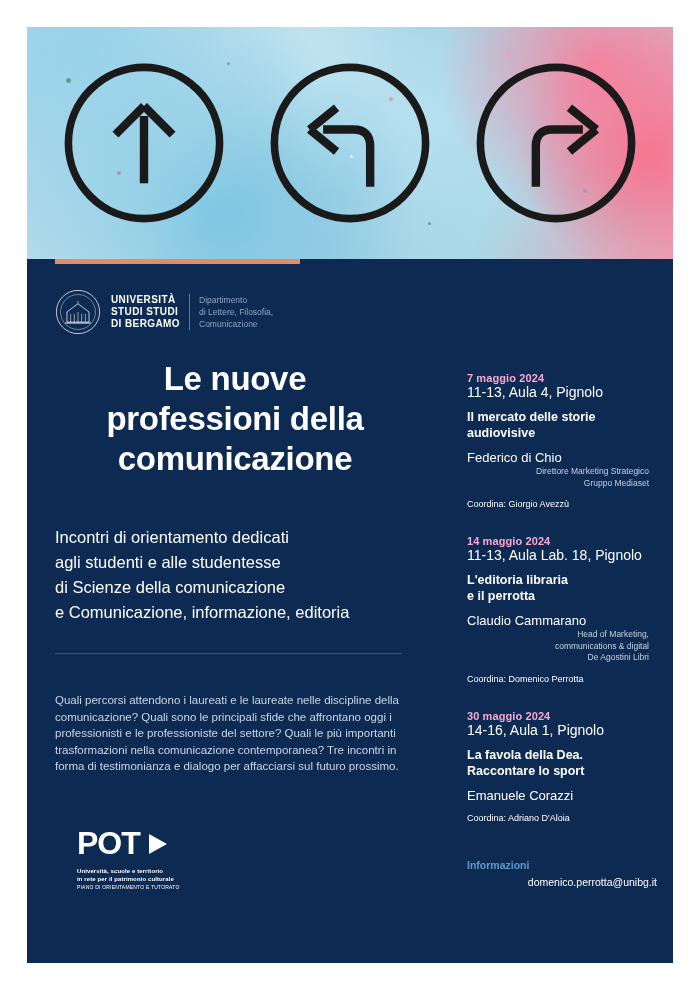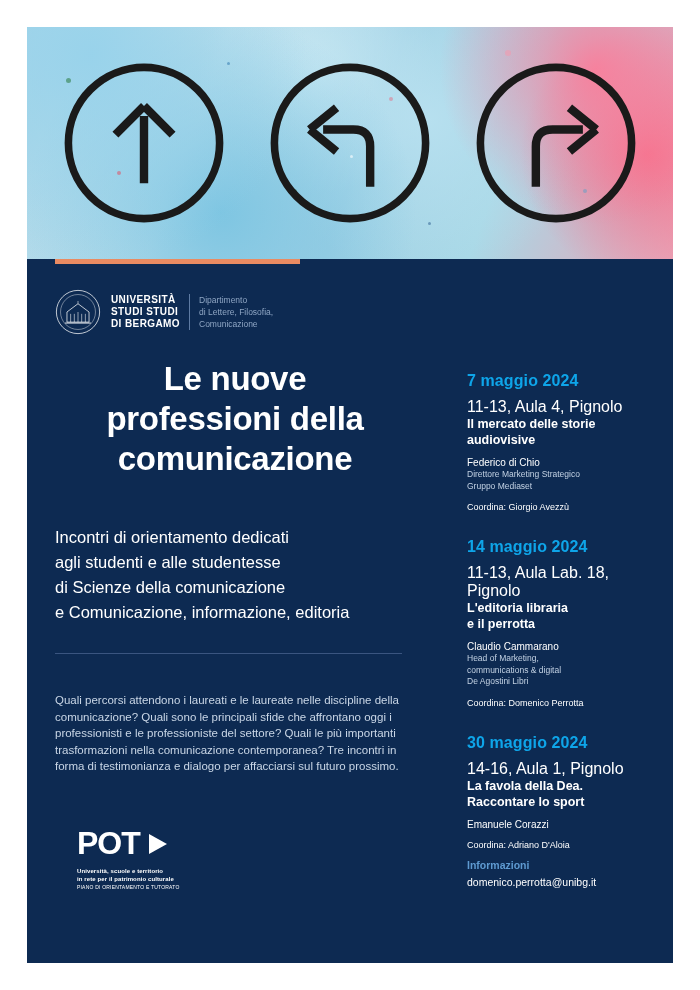--- a/index.html
+++ b/index.html
@@ -168,46 +168,47 @@
   .right-col {
     position: absolute;
     left: 440px;
     top: 113px;
     width: 182px;
   }
   .event {
     margin-bottom: 26px;
   }
   .event-date {
-    color: #0ea5e9;
-    font-size: 16px;
+    color: #f9a8d4;
+    font-size: 11px;
     font-weight: bold;
     letter-spacing: 0.1px;
   }
   .event-place {
-    margin-top: 8px;
-    color: #ffffff;
-    font-size: 16px;
+    color: #ffffff;
+    font-size: 14px;
   }
   .event-title {
+    margin-top: 9px;
     color: #ffffff;
     font-size: 12.5px;
     font-weight: bold;
     line-height: 16px;
   }
   .event-speaker {
     margin-top: 9px;
     color: #ffffff;
-    font-size: 10px;
+    font-size: 13px;
   }
   .event-role {
     margin-top: 1px;
     color: #c2d1e3;
     font-size: 8.5px;
     line-height: 11.5px;
+    text-align: right;
   }
   .event-role .italic { font-style: italic; }
   .event-coord {
     margin-top: 10px;
     color: #ffffff;
     font-size: 9px;
   }
 
   
   .info-block {
@@ -218,20 +219,21 @@
   }
   .info-label {
     color: #5e9ad1;
     font-size: 10.5px;
     font-weight: bold;
   }
   .info-mail {
     margin-top: 5px;
     color: #ffffff;
     font-size: 10.5px;
+    text-align: right;
   }
 </style>
 </head>
 <body>
 
 <div class="poster">
 
   <div class="image-band">
     <div class="speckle" style="left:6%;top:22%;width:5px;height:5px;background:rgba(40,120,60,.55)"></div>
     <div class="speckle" style="left:14%;top:62%;width:4px;height:4px;background:rgba(220,90,110,.6)"></div>

